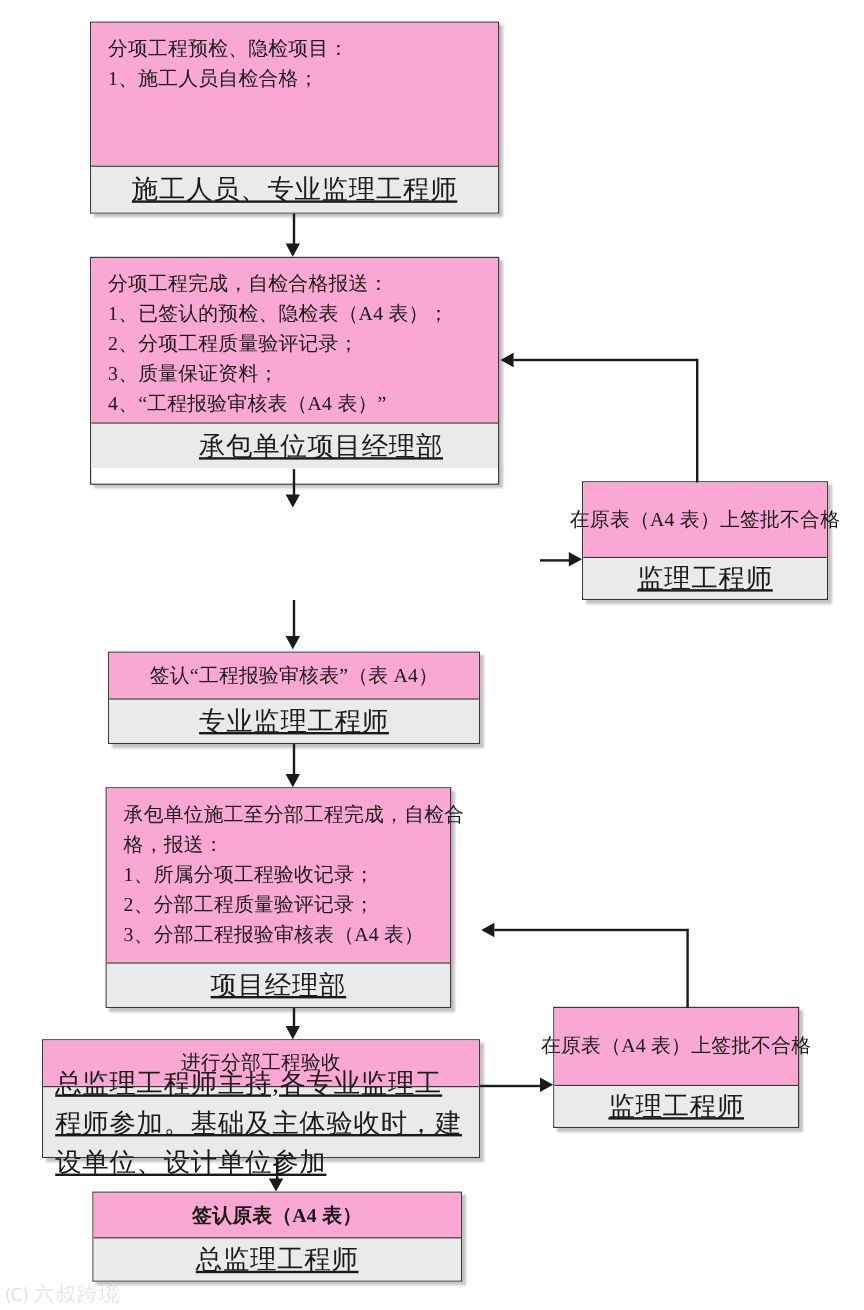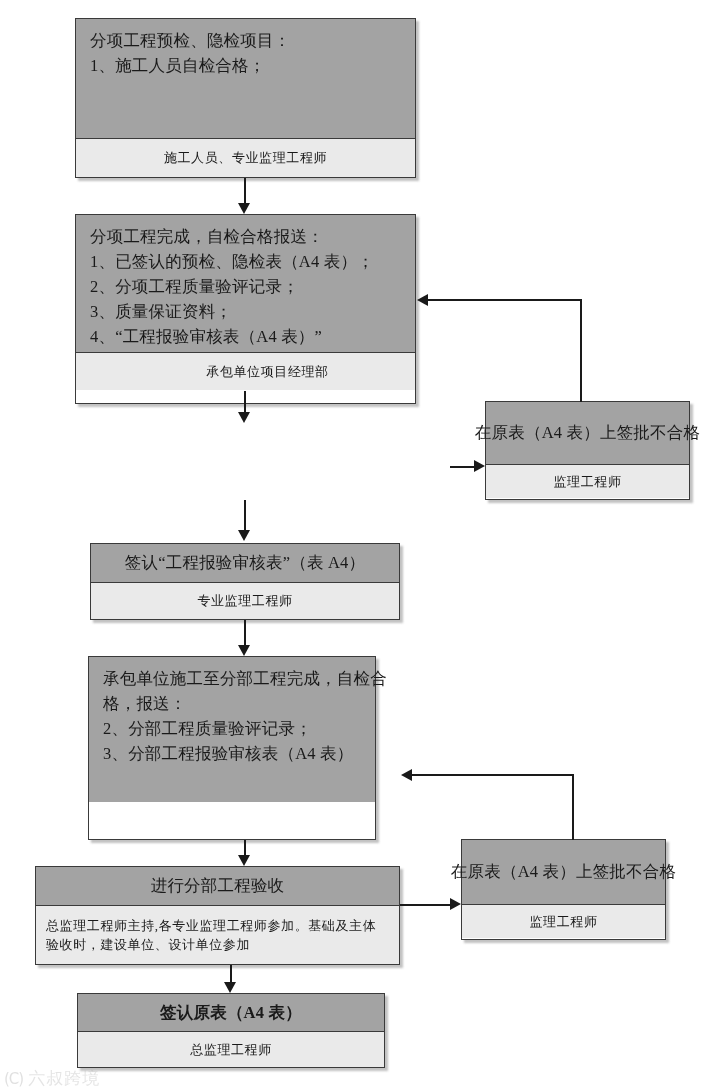--- a/index.html
+++ b/index.html
@@ -23,21 +23,21 @@
   
   .node {
     position: absolute;
     box-sizing: border-box;
     border: 1.6px solid #3a3a3a;
     background: #ffffff;
     box-shadow: 3px 3px 2px rgba(120,120,120,0.45);
   }
   .node .body {
     box-sizing: border-box;
-    background: #a3a3a3;
+    background: #f9a8d4;
     padding: 9px 12px 9px 14px;
   }
   .node .role {
     box-sizing: border-box;
     background: #eaeaea;
     border-top: 1.6px solid #3a3a3a;
     text-align: center;
     display: flex;
     align-items: center;
     justify-content: center;
@@ -52,22 +52,23 @@
   }
   .line.center { text-align: center; }
   .body.centered {
     display: flex;
     flex-direction: row;
     align-items: center;
     justify-content: center;
     padding: 6px 8px;
   }
   .role-label {
-    font-size: 13px;
+    font-size: 22px;
     letter-spacing: 0.6px;
+    text-decoration: underline;
   }
   .wrapline { white-space: normal; }
 
   
   .conn {
     position: absolute;
     background: #1a1a1a;
   }
   .conn.v { width: 2px; }
   .conn.h { height: 2px; }
@@ -182,22 +183,26 @@
     </div>
   </div>
 
   <div class="conn v" style="left:244px; top:620px; height:28px;"></div>
   <div class="arrowhead down" style="left:238px; top:645px;"></div>
 
   <div class="node" style="left:88px; top:656px; width:288px; height:184px;">
     <div class="body" style="height:145px;">
       <p class="line">承包单位施工至分部工程完成，自检合</p>
       <p class="line">格，报送：</p>
+      <p class="line">1、所属分项工程验收记录；</p>
       <p class="line">2、分部工程质量验评记录；</p>
       <p class="line">3、分部工程报验审核表（A4 表）</p>
+    </div>
+    <div class="role" style="height:37px;">
+      <span class="role-label">项目经理部</span>
     </div>
   </div>
 
   <div class="conn v" style="left:244px; top:840px; height:20px;"></div>
   <div class="arrowhead down" style="left:238px; top:855px;"></div>
 
   <div class="node" style="left:35px; top:866px; width:365px; height:99px;">
     <div class="body centered" style="height:38px;">
       <p class="line center">进行分部工程验收</p>
     </div>

